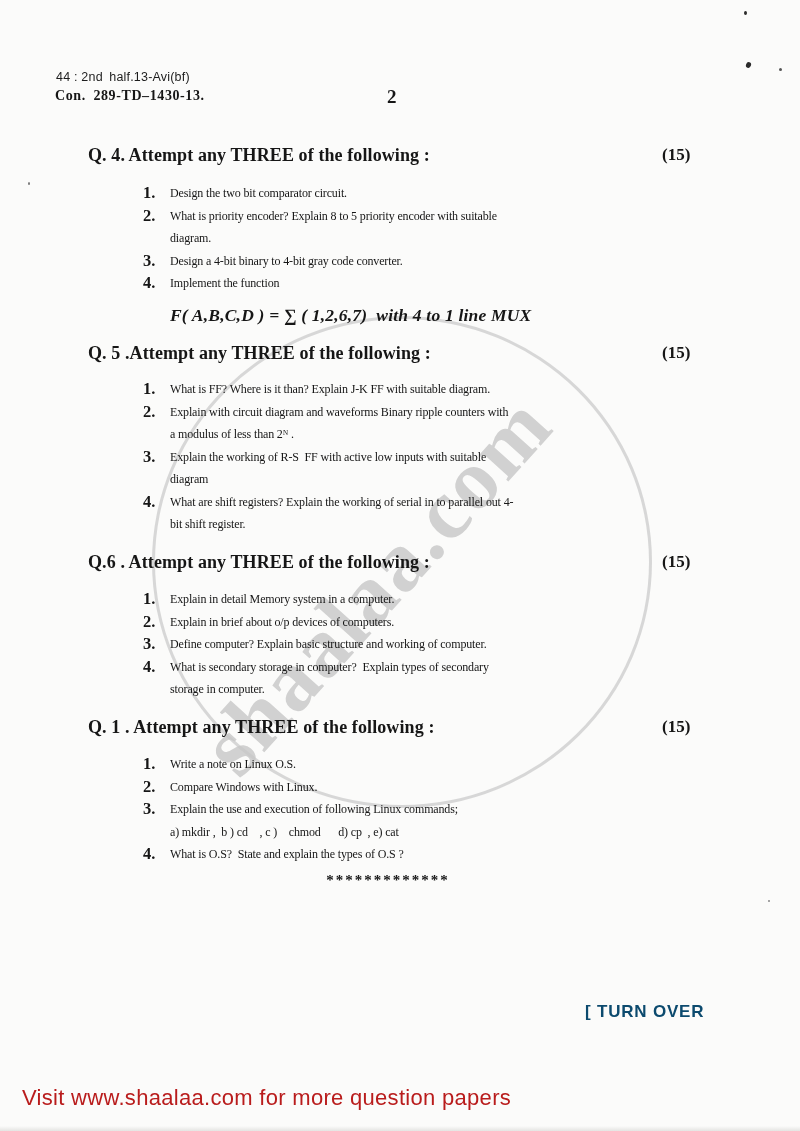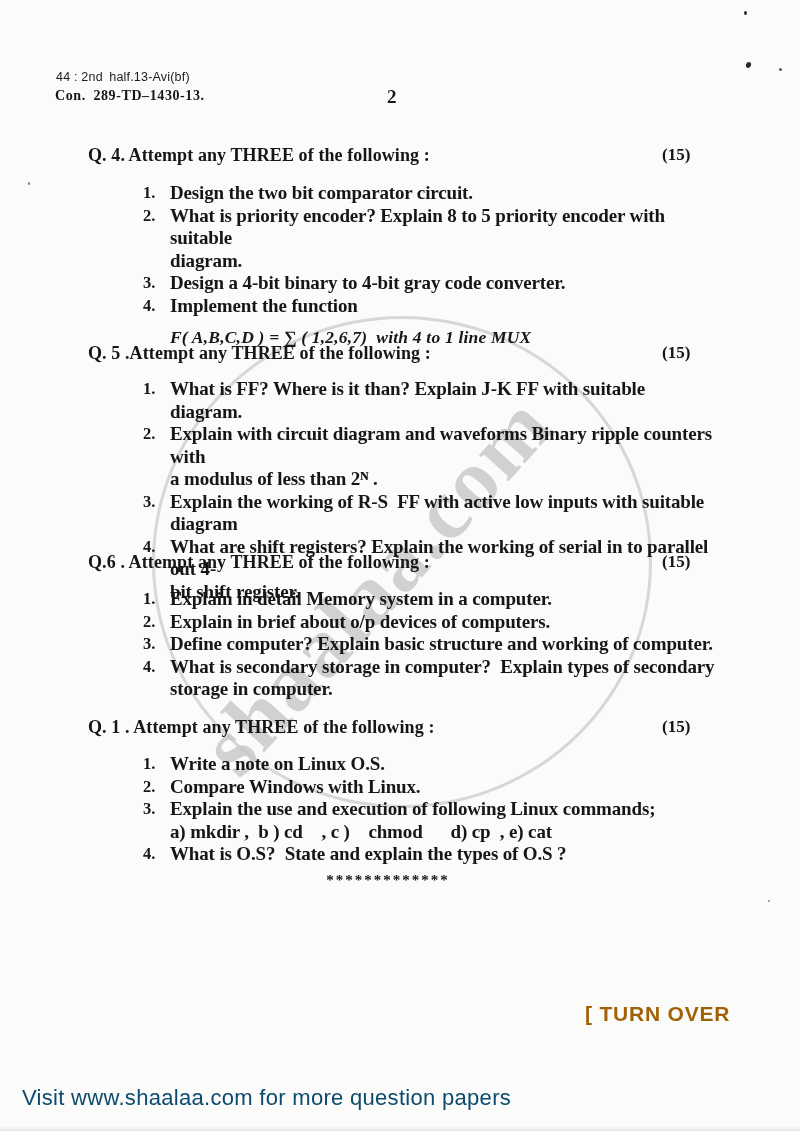--- a/index.html
+++ b/index.html
@@ -44,41 +44,41 @@
   .qmarks{position:absolute;left:574px;top:0;font-size:17px;font-weight:700;}
   .qitems{list-style:none;margin:0;padding:0;}
   .q4 .qitems{margin-top:17px;} .q5 .qitems{margin-top:15px;}
   .q6 .qitems{margin-top:16px;} .q7 .qitems{margin-top:16px;}
   .qitem{display:flex;align-items:flex-start;}
   .qnum{
     flex:0 0 27px;margin-left:55px;
     font-size:16.5px;font-weight:700;line-height:22.5px;
   }
   .qtext{
-    font-size:19px;font-weight:700;line-height:22.5px;
+    font-size:12px;font-weight:400;line-height:22.5px;
     letter-spacing:-.15px;white-space:pre-line;
   }
   .qformula{
     margin:10px 0 0 82px;
     font-size:17.5px;font-weight:700;letter-spacing:.2px;white-space:pre-line;font-style:italic;
   }
   
   .stars{
     position:absolute;left:88px;top:872px;width:600px;text-align:center;
     font-size:15px;font-weight:700;letter-spacing:2px;
   }
   .turnover{
     position:absolute;left:585px;top:1002px;
     font-family:"Liberation Sans","DejaVu Sans",sans-serif;
-    font-size:21px;font-weight:700;letter-spacing:.8px;color:#a16207;
+    font-size:17px;font-weight:700;letter-spacing:.8px;color:#0c4a6e;
   }
   .footer{
     position:absolute;left:22px;top:1085px;
     font-family:"Liberation Sans","DejaVu Sans",sans-serif;
-    font-size:22px;color:#0c4a6e;letter-spacing:.3px;
+    font-size:22px;color:#b91c1c;letter-spacing:.3px;
   }
   
   .speck{position:absolute;background:#2b2b2b;border-radius:50%;z-index:3;}
   .sp1{left:744px;top:11px;width:3px;height:4px;}
   .sp2{left:746px;top:62px;width:5px;height:6px;transform:rotate(20deg);}
   .sp3{left:779px;top:68px;width:3px;height:3px;background:#555;}
   .sp4{left:28px;top:182px;width:2px;height:3px;background:#777;}
   .sp5{left:768px;top:900px;width:2px;height:2px;background:#888;}
   .bottom-edge{
     position:absolute;left:0;bottom:0;width:800px;height:5px;

